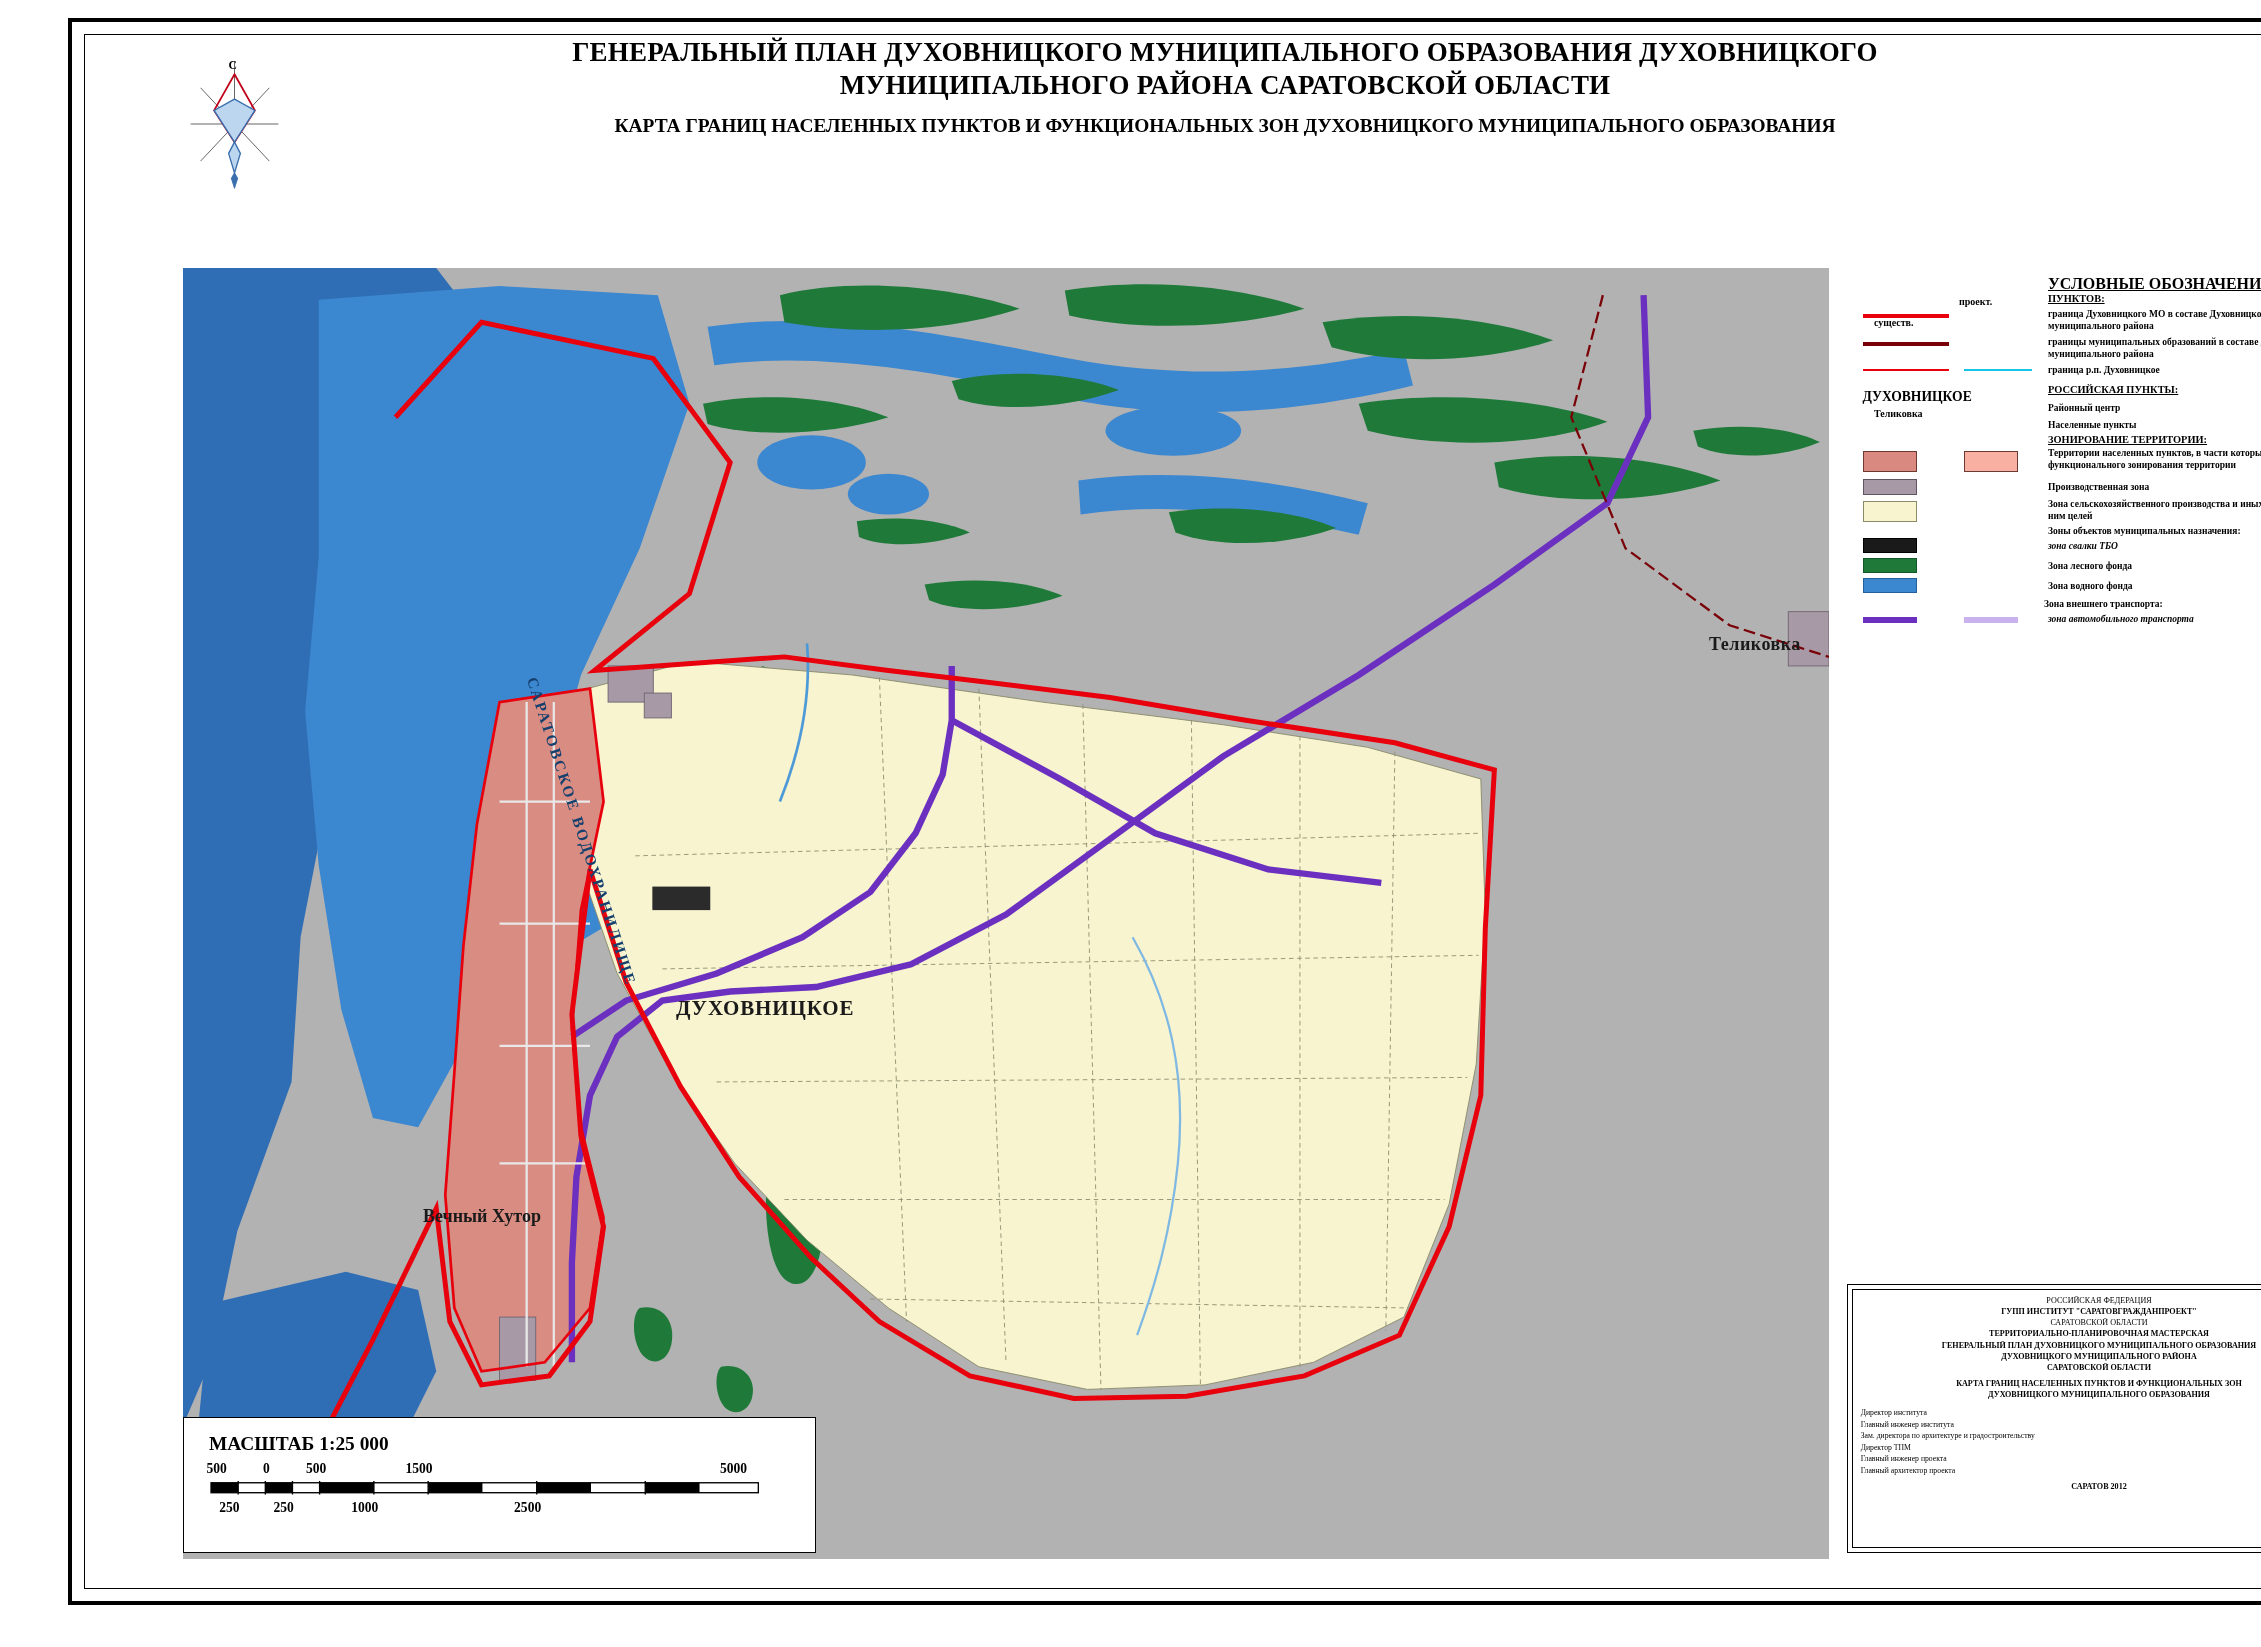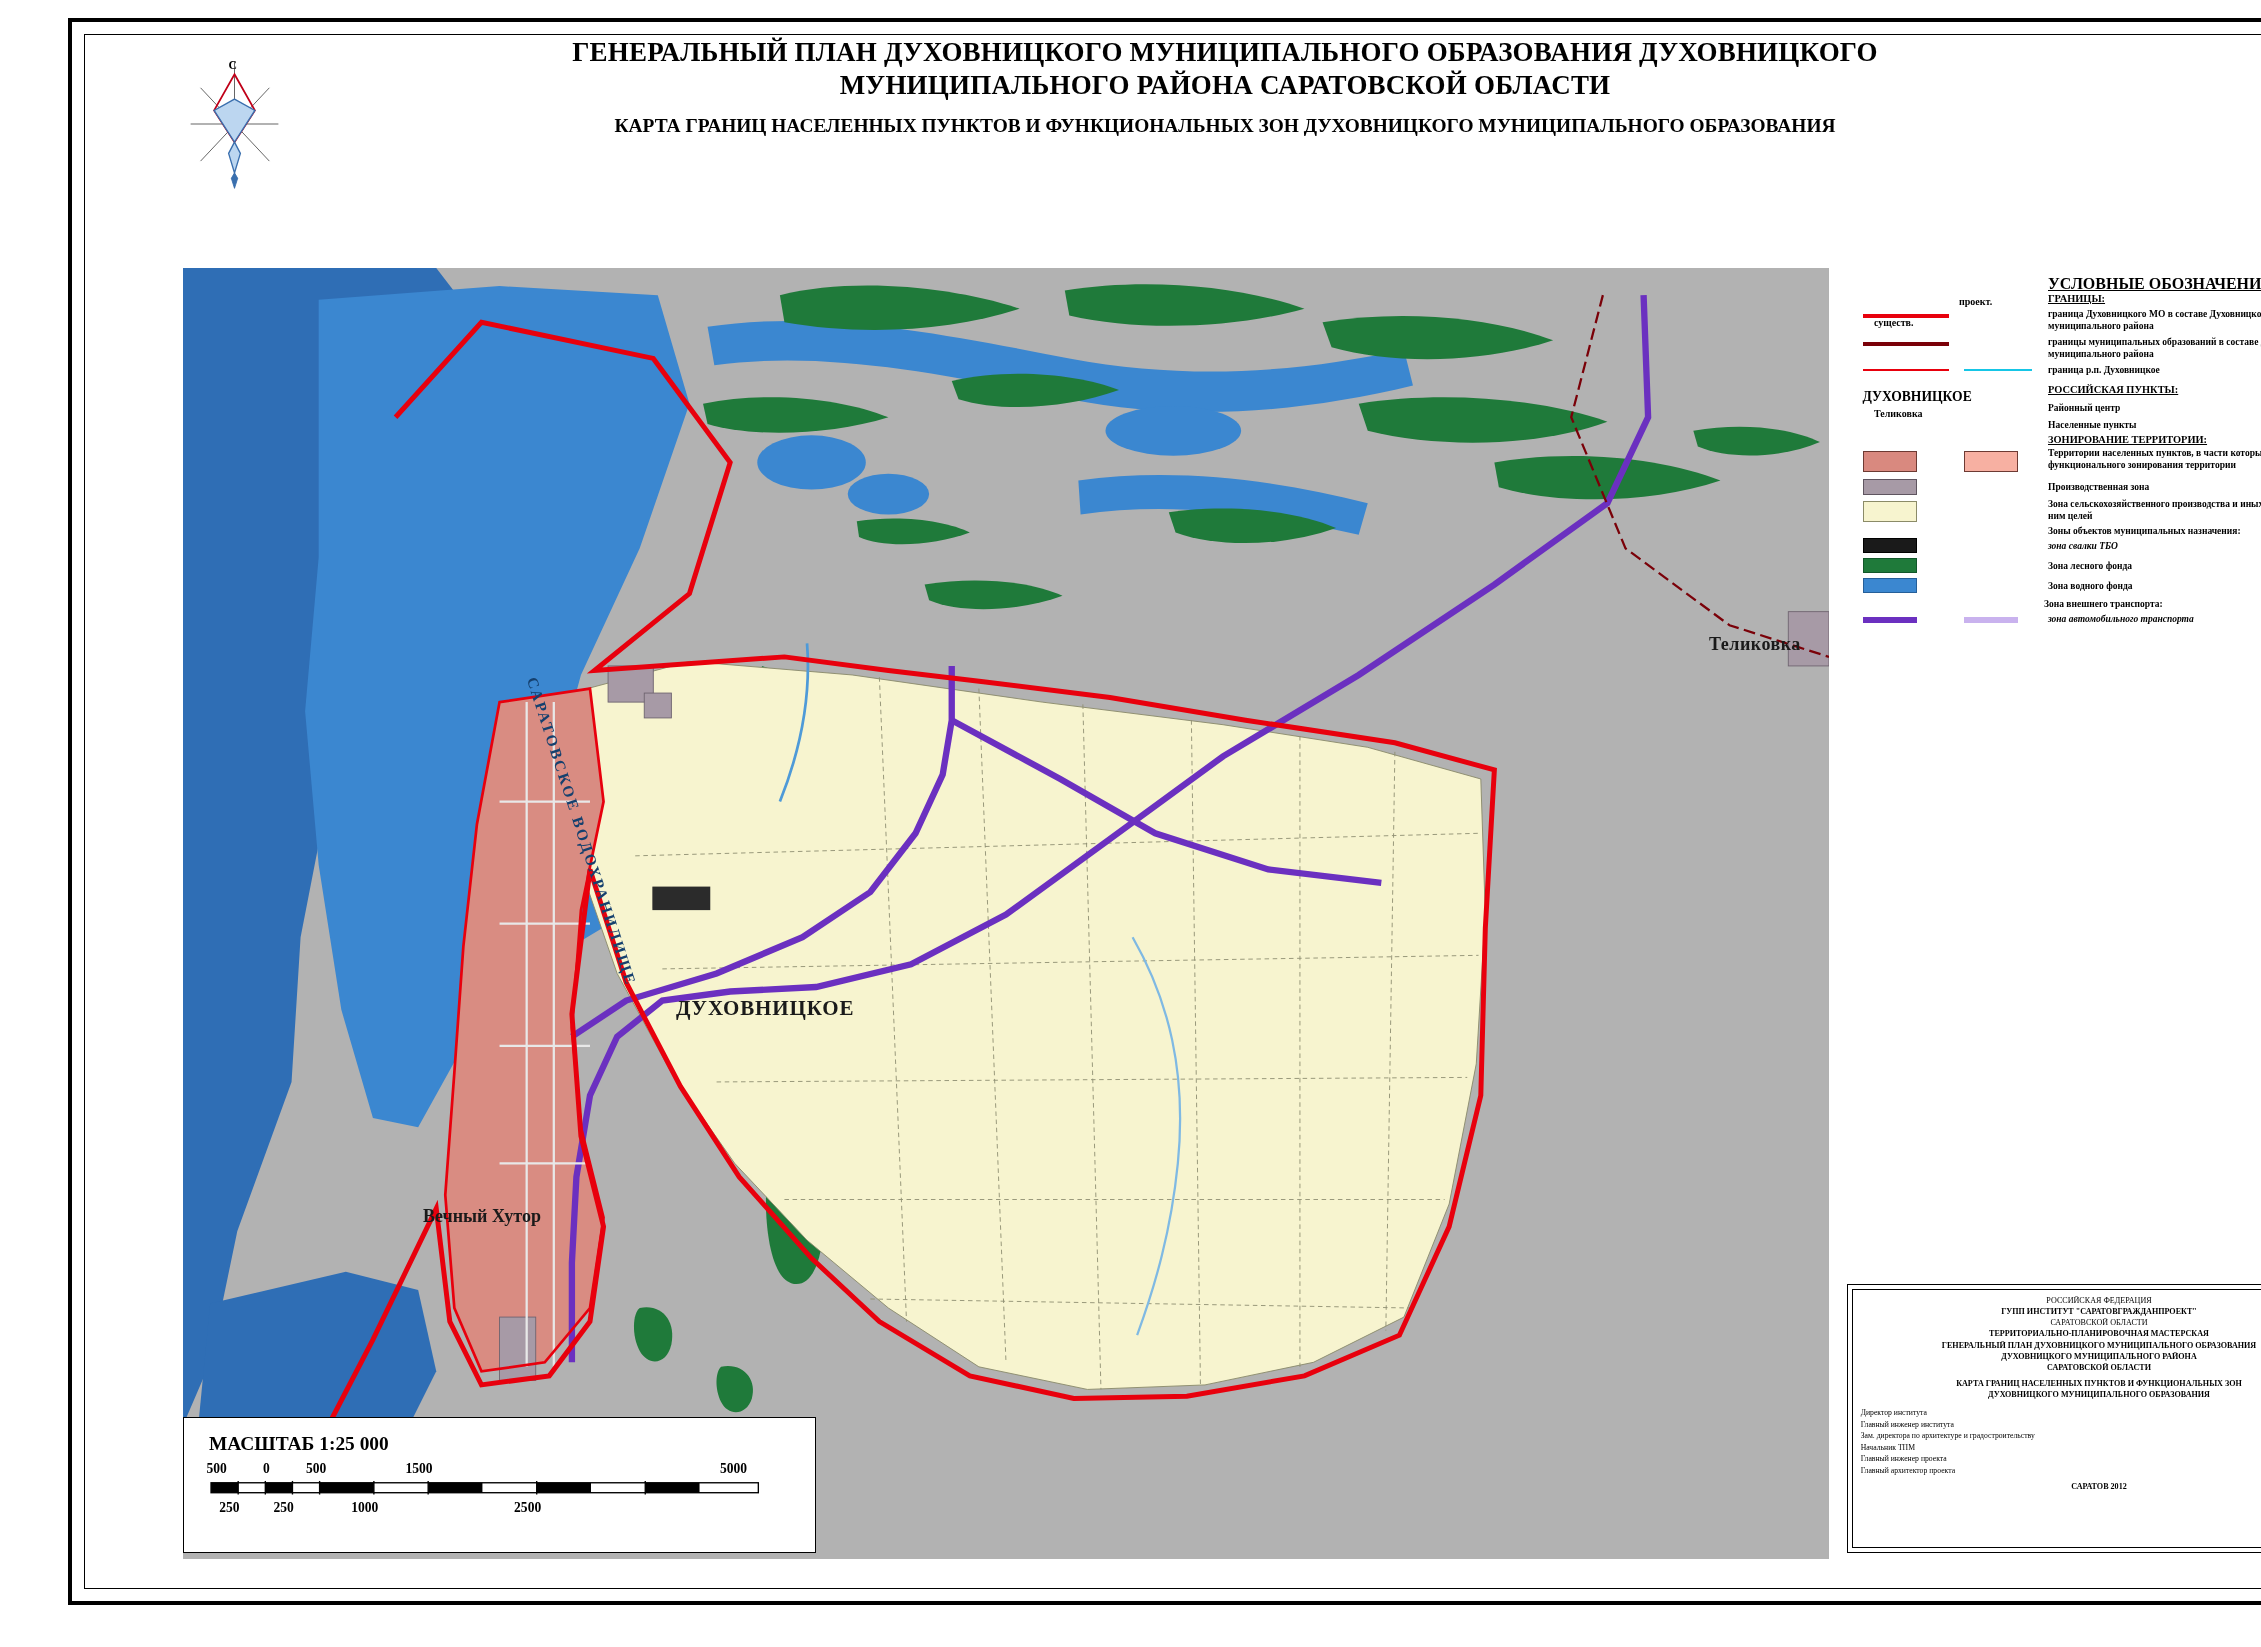--- a/index.html
+++ b/index.html
@@ -418,21 +418,21 @@
     </div>
   </div>
 
   <div class="legend">
 
     <div class="legend-title">УСЛОВНЫЕ ОБОЗНАЧЕНИЯ:</div>
 
     <div class="legend-colhdr sym1">сущеcтв.</div>
     <div class="legend-colhdr sym2">проект.</div>
 
-    <div class="legend-section" style="left:199px; top:18px;">ГРАНИЦЫ:</div>
+    <div class="legend-section" style="left:199px; top:18px;">ПУНКТОВ:</div>
 
     <div class="line-sym" style="left:13.6px; top:39px; width:86px; background:#e8000d; height:4.1px;"></div>
     <div class="legend-text" style="left:199px; top:33px;">граница Духовницкого МО в составе Духовницкого муниципального района</div>
 
     <div class="line-sym" style="left:13.6px; top:67px; width:86px; background:#7a0008; height:4.1px;"></div>
     <div class="legend-text" style="left:199px; top:61px;">границы муниципальных образований в составе Духовницкого муниципального района</div>
 
     <div class="line-sym" style="left:13.6px; top:94px; width:86px; background:#e8000d; height:1.8px;"></div>
     <div class="line-sym" style="left:115px; top:94px; width:68px; background:#16c6e6; height:1.8px;"></div>
     <div class="legend-text" style="left:199px; top:89px;">граница р.п. Духовницкое</div>
@@ -495,21 +495,21 @@
         </div>
         <div class="sp-row">
           <span class="sp-role">Главный инженер института</span>
           <span class="sp-name">Р.В. Каравин</span>
         </div>
         <div class="sp-row">
           <span class="sp-role">Зам. директора по архитектуре и градостроительству</span>
           <span class="sp-name">В.А. Жеманов</span>
         </div>
         <div class="sp-row">
-          <span class="sp-role">Начальник ТПМ</span>
+          <span class="sp-role">Директор ТПМ</span>
           <span class="sp-name">С.И. Заикский</span>
         </div>
         <div class="sp-row">
           <span class="sp-role">Главный инженер проекта</span>
           <span class="sp-name">А.В. Цыцарева</span>
         </div>
         <div class="sp-row">
           <span class="sp-role">Главный архитектор проекта</span>
           <span class="sp-name">А.В. Котков</span>
         </div>

